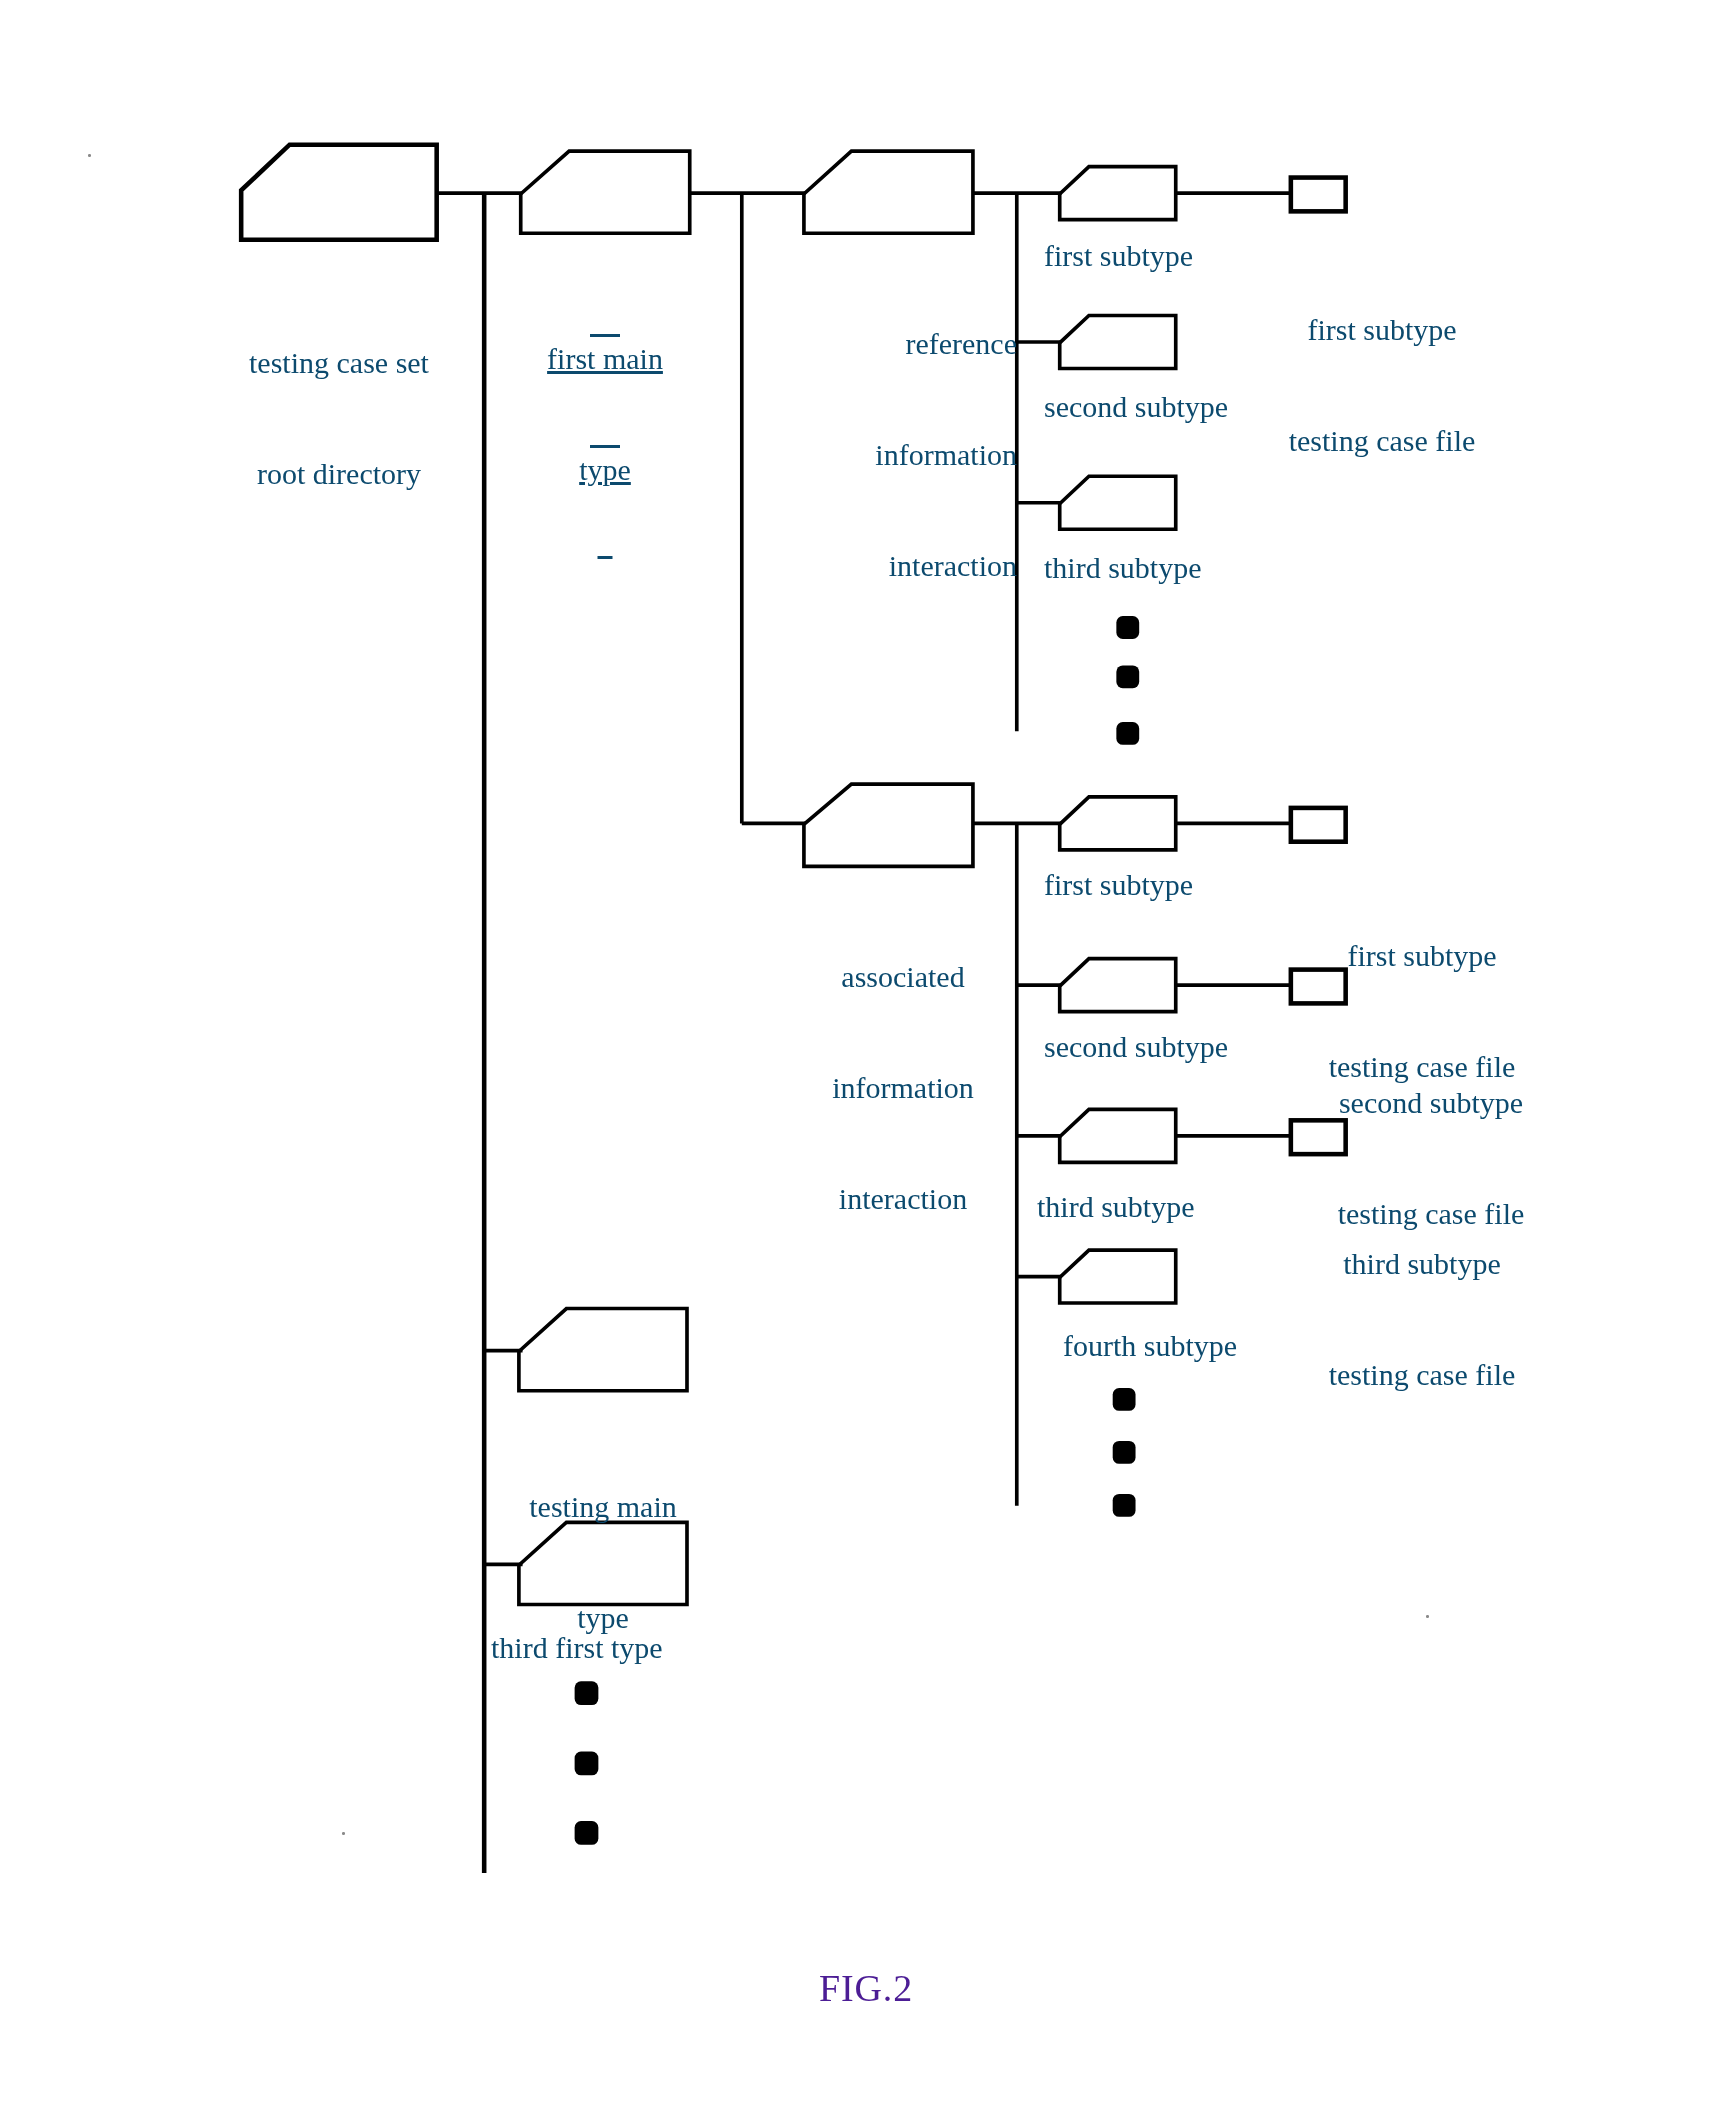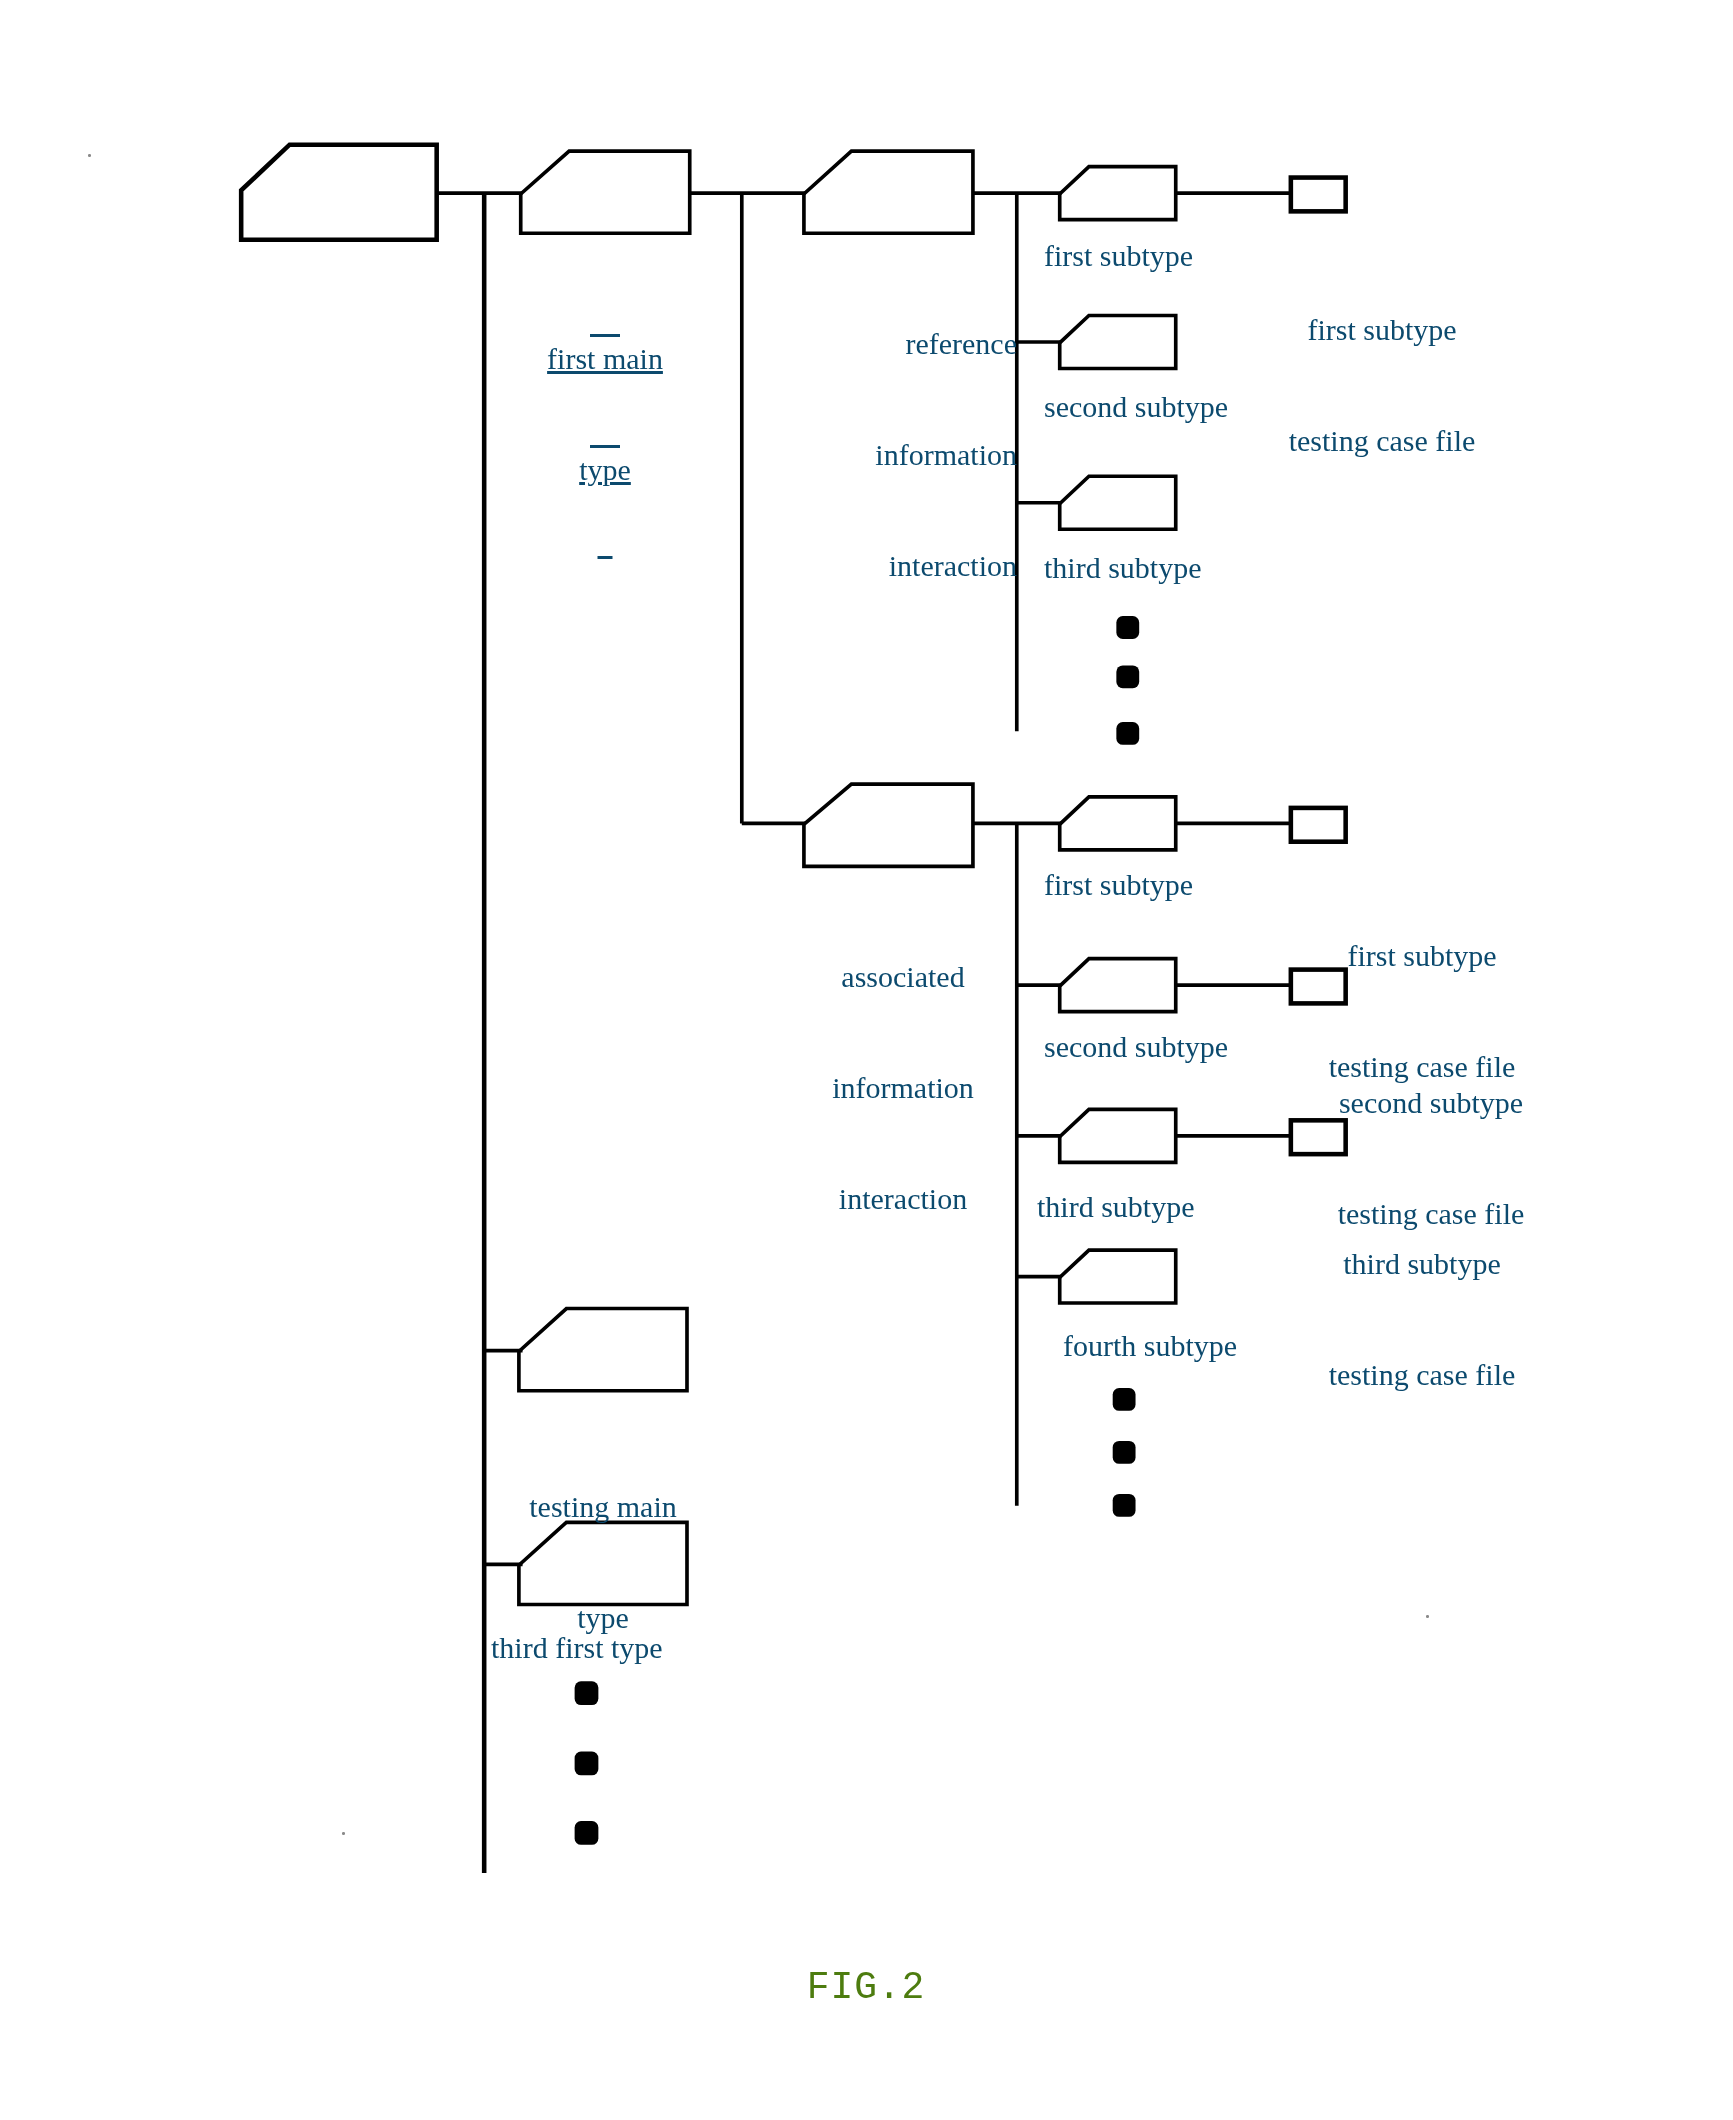--- a/index.html
+++ b/index.html
@@ -33,24 +33,24 @@
     white-space: pre;
     letter-spacing: 0px;
   }
   .lbl.center { text-align: center; transform: translateX(-50%); }
   .lbl.left   { text-align: left; }
   .fig-caption {
     position: absolute;
     left: 866px;
     top: 1966px;
     transform: translateX(-50%);
-    font-family: Liberation Mono, monospace;
+    font-family: Liberation Serif, serif;
     font-size: 38px;
     letter-spacing: 0.9px;
-    color: #4d7c0f;
+    color: #4c1d95;
     white-space: pre;
   }
   .speck {
     position: absolute;
     width: 2.7px;
     height: 2.7px;
     background: #8a8a8a;
     border-radius: 50%;
   }
 </style>
@@ -131,20 +131,24 @@
 
       <g fill="#000000" stroke="none">
         <rect x="629" y="1840" width="26" height="26" rx="7" ry="7"></rect>
         <rect x="629" y="1917" width="26" height="26" rx="7" ry="7"></rect>
         <rect x="629" y="1993" width="26" height="26" rx="7" ry="7"></rect>
       </g>
 
     </g>
   </svg>
 
+  <div class="lbl center" style="left:339px; top:270px; width:292px;">
+    <div>testing case set</div>
+    <div>root directory</div>
+  </div>
 
   <div class="lbl center" style="left:605px; top:266px; width:219px;text-decoration:underline;">
     <div>first main</div>
     <div>type</div>
   </div>
 
   <div class="lbl center" style="left:903px; top:251px; width:228px;text-align:right;">
     <div>reference</div>
     <div>information</div>
     <div>interaction</div>

